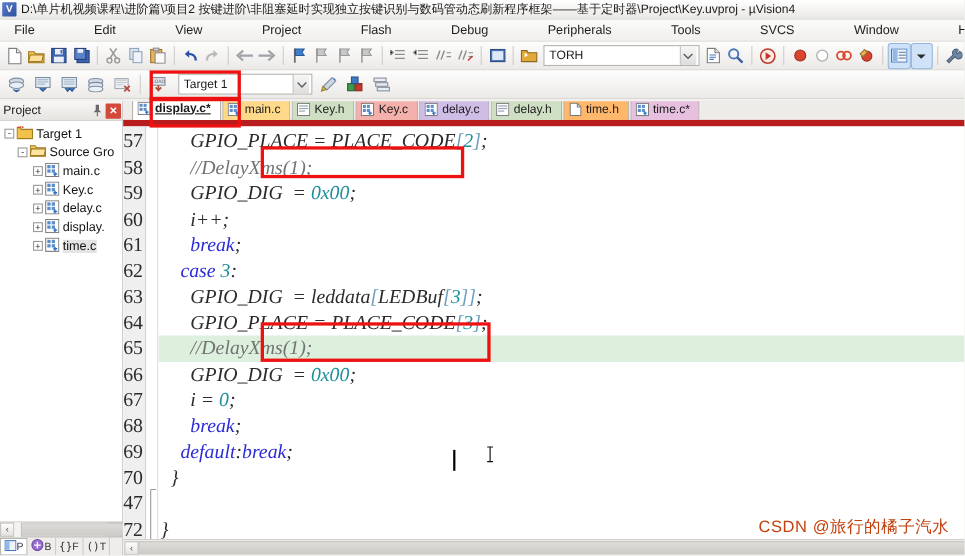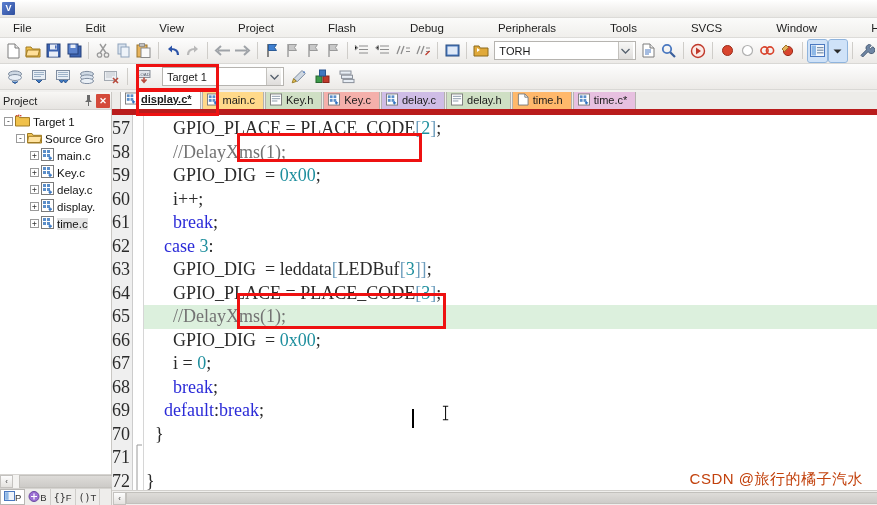--- a/index.html
+++ b/index.html
@@ -275,20 +275,21 @@
     overflow: hidden;
   }
   .cline {
     height: 23.5px;
     line-height: 23.5px;
     font-family: "Liberation Serif", serif;
     font-size: 18px;
     color: #2b2b2b;
     white-space: pre;
     padding-left: 2px;
+    font-style: italic;
   }
   .cline.cur { background: #dcf0dd; }
   .kw { color: #2b2bd8; }
   .num { color: #1f8f9e; }
   .cmt { color: #737373; margin-top: 28px; }
   .pl { color: #2b2b2b; }
   .brk { color: #6d9dbd; }
 
   .editor-hscroll {
     height: 15px;
@@ -328,20 +329,21 @@
     width: 8px; height: 16px;
   }
 </style>
 </head>
 <body>
 
 <div id="app">
 
   <div class="titlebar">
     <div class="title-icon">V</div>
+    <div class="title-text">D:\单片机视频课程\进阶篇\项目2 按键进阶\非阻塞延时实现独立按键识别与数码管动态刷新程序框架——基于定时器\Project\Key.uvproj - µVision4</div>
   </div>
 
   <div class="menubar">
     <div class="menu-item">File</div>
     <div class="menu-item">Edit</div>
     <div class="menu-item">View</div>
     <div class="menu-item">Project</div>
     <div class="menu-item">Flash</div>
     <div class="menu-item">Debug</div>
     <div class="menu-item">Peripherals</div>
@@ -937,21 +939,21 @@
           <div class="gline">61</div>
           <div class="gline">62</div>
           <div class="gline">63</div>
           <div class="gline">64</div>
           <div class="gline">65</div>
           <div class="gline">66</div>
           <div class="gline">67</div>
           <div class="gline">68</div>
           <div class="gline">69</div>
           <div class="gline">70</div>
-          <div class="gline">71</div>
+          <div class="gline">47</div>
           <div class="gline">72</div>
         </div>
 
         <div class="foldcol">
           <svg width="11" height="400" style="position:absolute;top:2px;left:0;">
             <path d="M4 328 L4 383 L9 383" stroke="#9a9a9a" fill="none" stroke-width="1"></path>
             <path d="M4 328 L9 328" stroke="#9a9a9a" fill="none" stroke-width="1"></path>
           </svg>
         </div>
 

